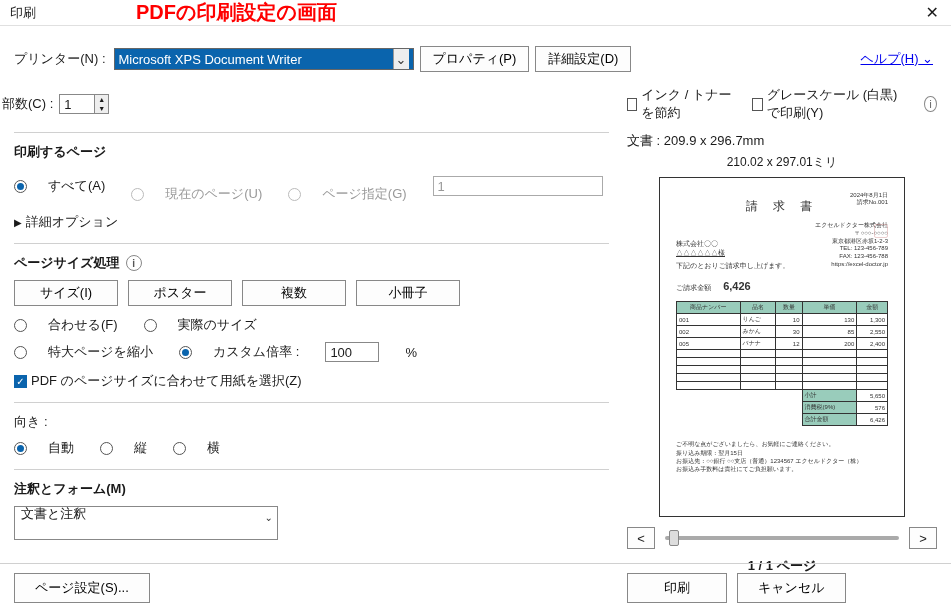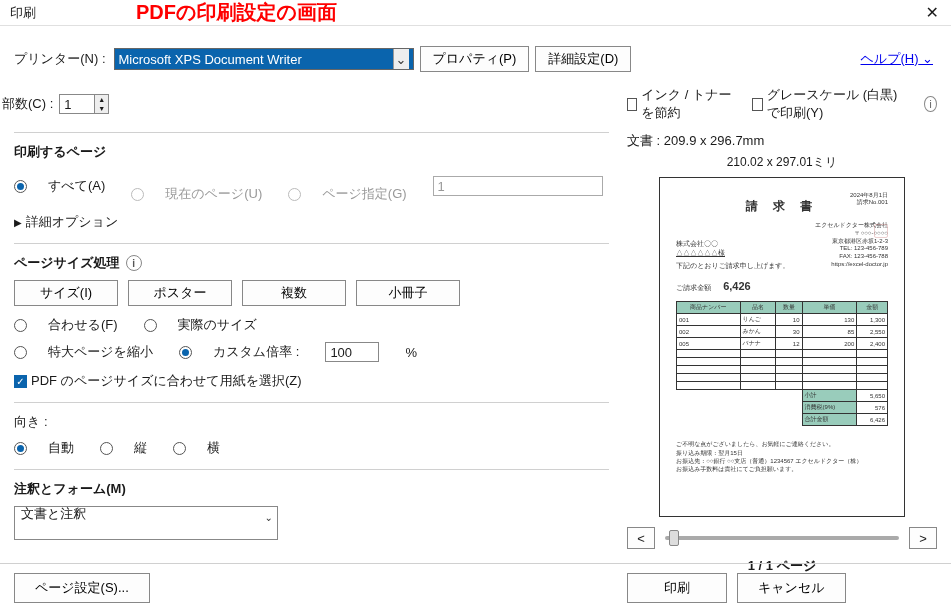--- a/index.html
+++ b/index.html
@@ -40,21 +40,21 @@
 .tabs { display: flex; gap: 10px; margin-bottom: 10px; }
 .tabs .btn { flex: 0 0 104px; text-align: center; }
 .scalerow { display: flex; align-items: center; gap: 26px; margin-top: 8px; }
 .numin { width: 54px; height: 20px; border: 1px solid #888; background: #fff; padding: 0 4px; display: flex; align-items: center; }
 .select { border: 1px solid #888; height: 24px; display: flex; align-items: flex-end; padding: 16px 6px; position: relative; width: 264px; }
 .select .chev { position: absolute; right: 4px; color: #333; font-size: 10px; }
 .annot-row { display: flex; gap: 12px; align-items: center; }
 .docinfo { font-size: 13px; margin-bottom: 4px; }
 .dim { text-align: center; font-size: 12px; margin-bottom: 6px; }
 .preview { width: 246px; height: 340px; border: 1px solid #333; margin: 0 auto; background: #fff; padding: 14px 16px; position: relative; font-size: 7px; color: #333; }
-.preview .ptitle { text-align: center; font-weight: 700; font-size: 12px; letter-spacing: 6px; margin: 6px 0; }
+.preview .ptitle { text-align: center; font-weight: 400; font-size: 12px; letter-spacing: 6px; margin: 6px 0; }
 .preview .topright { position: absolute; right: 16px; top: 14px; font-size: 6px; text-align: right; line-height: 1.2; }
 .preview .coinfo { position: absolute; right: 16px; top: 44px; font-size: 6px; text-align: right; line-height: 1.3; }
 .preview .stamp { position: absolute; right: 16px; top: 46px; width: 14px; height: 14px; border: 1px solid #c88; border-radius: 2px; opacity: .4; }
 .preview .addr { font-size: 7px; margin-top: 24px; line-height: 1.3; }
 .preview .amount { margin-top: 10px; display: flex; align-items: baseline; gap: 12px; font-size: 7px; }
 .preview .amount .val { font-size: 11px; font-weight: 700; }
 .preview table { width: 100%; border-collapse: collapse; font-size: 6px; margin-top: 8px; }
 .preview table th { background: #9cb; border: 0.5px solid #333; padding: 1px 2px; font-weight: 400; }
 .preview table td { border: 0.5px solid #333; padding: 1px 2px; text-align: right; height: 8px; }
 .preview table td.l { text-align: left; }

